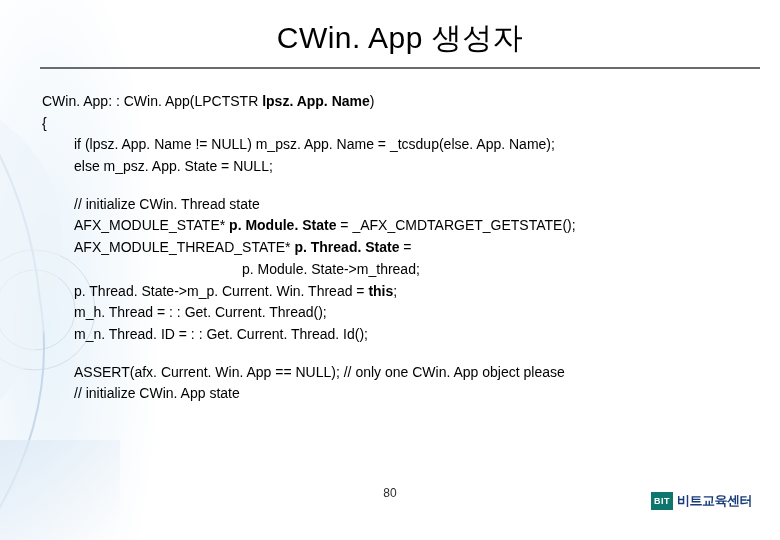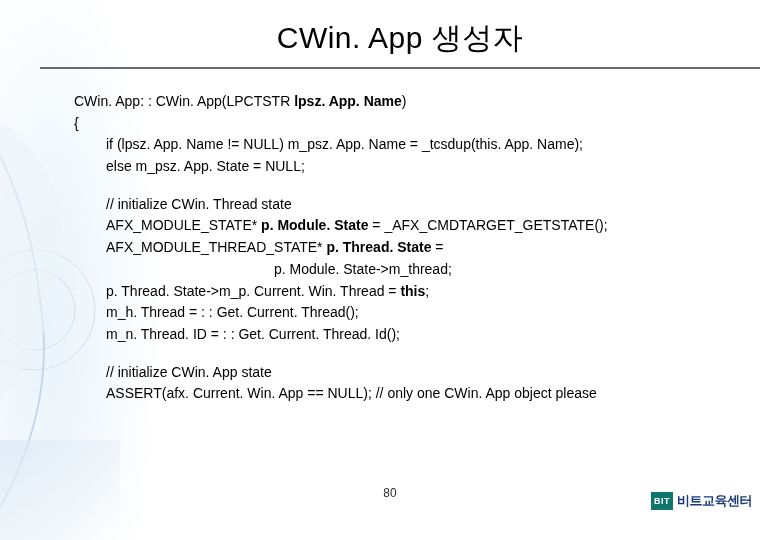--- a/index.html
+++ b/index.html
@@ -37,21 +37,21 @@
     height: 2px;
     background: #6b6b6b;
     margin-top: 2px;
   }
   .content {
     padding: 22px 6px 0 2px;
     font-size: 14px;
     line-height: 1.55;
     color: #000;
   }
-  .para { margin-bottom: 16px; white-space: pre; margin-left: 32px; }
+  .para { margin-bottom: 16px; white-space: pre; }
   .ind1 { padding-left: 32px; display: block; }
   .ind2 { padding-left: 200px; display: block; }
   .b { font-weight: 700; }
 
   .footer {
     position: absolute;
     bottom: 30px;
     left: 0;
     width: 100%;
     height: 24px;
@@ -118,25 +118,25 @@
 
   <div class="title-wrap">
     <div class="title">CWin. App 생성자</div>
   </div>
   <div class="rule"></div>
 
   <div class="content">
 
     <div class="para"><span>CWin. App: : CWin. App(LPCTSTR </span><span class="b">lpsz. App. Name</span><span>)</span>
 <span>{</span>
-<span class="ind1">if (lpsz. App. Name != NULL) m_psz. App. Name = _tcsdup(this. App. Name);</span><span class="ind1">else m_psz. App. State = NULL;</span></div>
+<span class="ind1">if (lpsz. App. Name != NULL) m_psz. App. Name = _tcsdup(else. App. Name);</span><span class="ind1">else m_psz. App. State = NULL;</span></div>
 
     <div class="para"><span class="ind1">// initialize CWin. Thread state</span><span class="ind1"><span>AFX_MODULE_STATE* </span><span class="b">p. Module. State</span><span> = _AFX_CMDTARGET_GETSTATE();</span></span><span class="ind1"><span>AFX_MODULE_THREAD_STATE* </span><span class="b">p. Thread. State</span><span> =</span></span><span class="ind2">p. Module. State-&gt;m_thread;</span><span class="ind1"><span>p. Thread. State-&gt;m_p. Current. Win. Thread = </span><span class="b">this</span><span>;</span></span><span class="ind1">m_h. Thread = : : Get. Current. Thread();</span><span class="ind1">m_n. Thread. ID = : : Get. Current. Thread. Id();</span></div>
 
-    <div class="para"><span class="ind1">// initialize CWin. App state</span><span class="ind1">ASSERT(afx. Current. Win. App == NULL); // only one CWin. App object please</span></div>
+    <div class="para"><span class="ind1">ASSERT(afx. Current. Win. App == NULL); // only one CWin. App object please</span><span class="ind1">// initialize CWin. App state</span></div>
 
   </div>
 
   <div class="footer">
     <div class="page-num">80</div>
     <div class="brand">
       <div class="brand-box">BIT</div>
       <div class="brand-text">비트교육센터</div>
     </div>
   </div>

